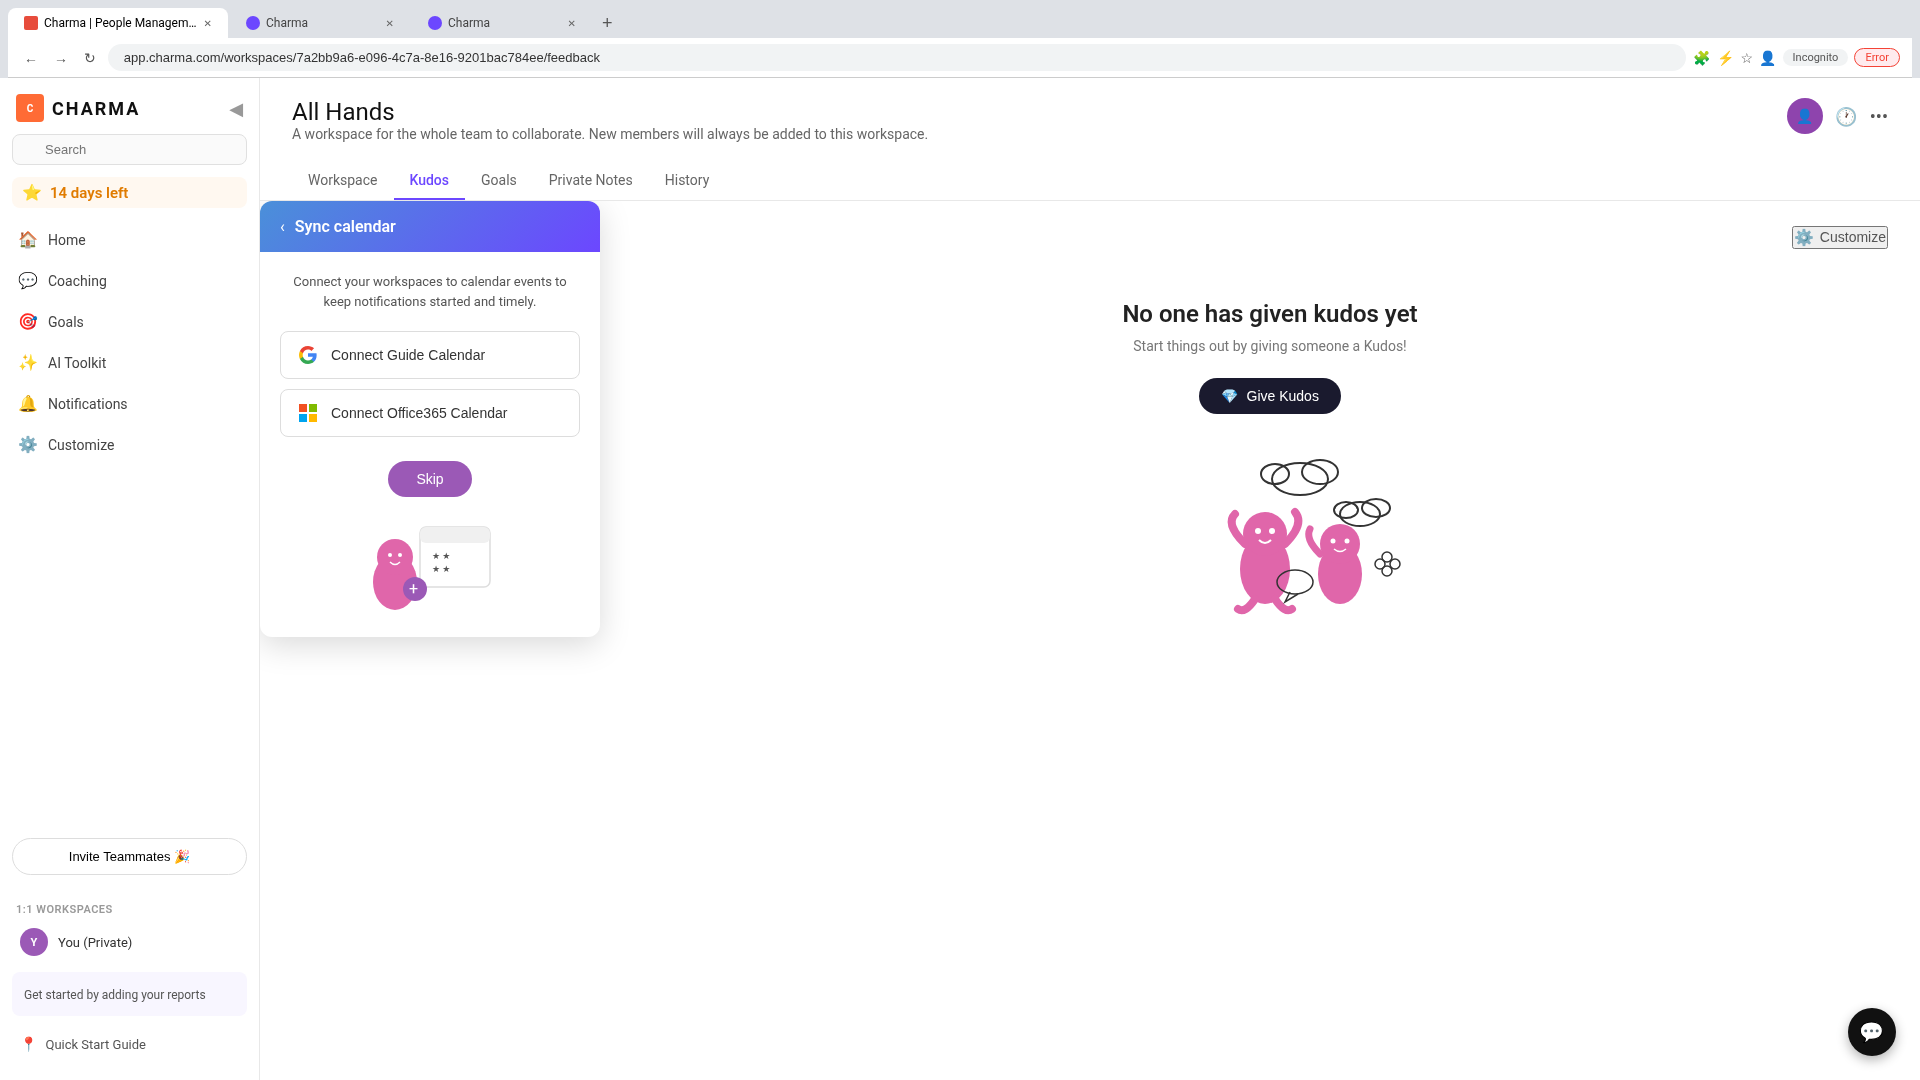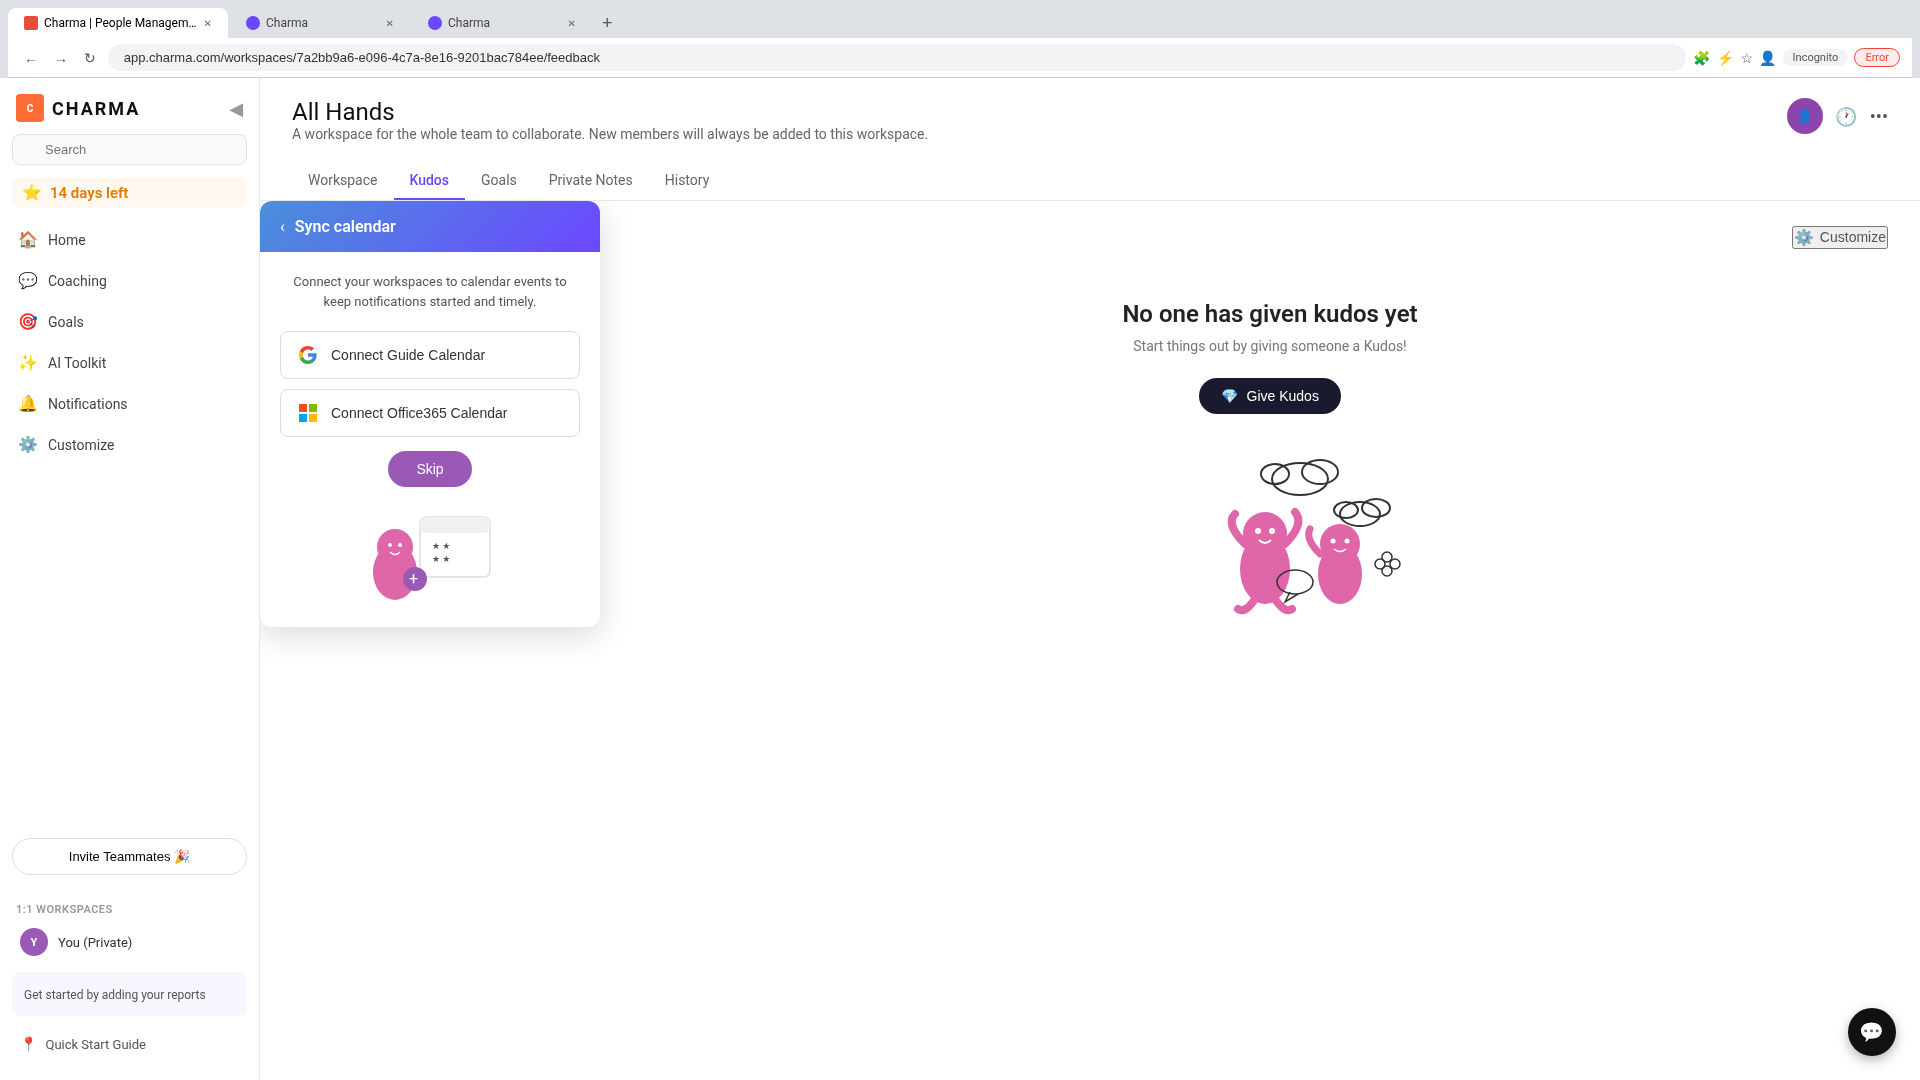--- a/index.html
+++ b/index.html
@@ -90,21 +90,21 @@
     .popup-overlay { position: absolute; top: 0; left: 0; width: 340px; background: white; border-radius: 12px; box-shadow: 0 8px 32px rgba(0,0,0,0.15); overflow: hidden; z-index: 10; }
     .popup-header { background: linear-gradient(135deg, #4a90d9 0%, #6c47ff 100%); padding: 16px 20px; display: flex; align-items: center; gap: 10px; }
     .popup-back { color: white; font-size: 16px; cursor: pointer; }
     .popup-title { color: white; font-size: 16px; font-weight: 600; }
     .popup-body { padding: 20px; }
     .popup-desc { font-size: 13px; color: #555; text-align: center; line-height: 1.5; margin-bottom: 20px; }
 
     .cal-btn { width: 100%; display: flex; align-items: center; gap: 12px; padding: 12px 16px; border: 1px solid #ddd; border-radius: 8px; background: white; cursor: pointer; font-size: 14px; color: #333; margin-bottom: 10px; }
     .cal-icon { width: 22px; height: 22px; display: flex; align-items: center; justify-content: center; font-size: 16px; }
 
-    .skip-btn { display: block; margin: 14px auto 0; background: #9b59b6; color: white; border: none; border-radius: 20px; padding: 10px 28px; font-size: 14px; cursor: pointer; }
+    .skip-btn { display: block; margin: 24px auto 0; background: #9b59b6; color: white; border: none; border-radius: 20px; padding: 10px 28px; font-size: 14px; cursor: pointer; }
 
     .popup-illustration { display: flex; justify-content: center; padding: 10px 0 0; }
 
     
     .kudos-empty { display: flex; flex-direction: column; align-items: center; justify-content: center; min-height: 400px; text-align: center; }
     .kudos-empty-title { font-size: 24px; font-weight: 600; color: #222; margin-bottom: 10px; }
     .kudos-empty-sub { font-size: 14px; color: #777; margin-bottom: 24px; }
     .give-kudos-btn { display: inline-flex; align-items: center; gap: 8px; background: #1a1a2e; color: white; border: none; border-radius: 20px; padding: 10px 22px; font-size: 14px; cursor: pointer; }
     .kudos-illustration { margin-top: 20px; }
 

